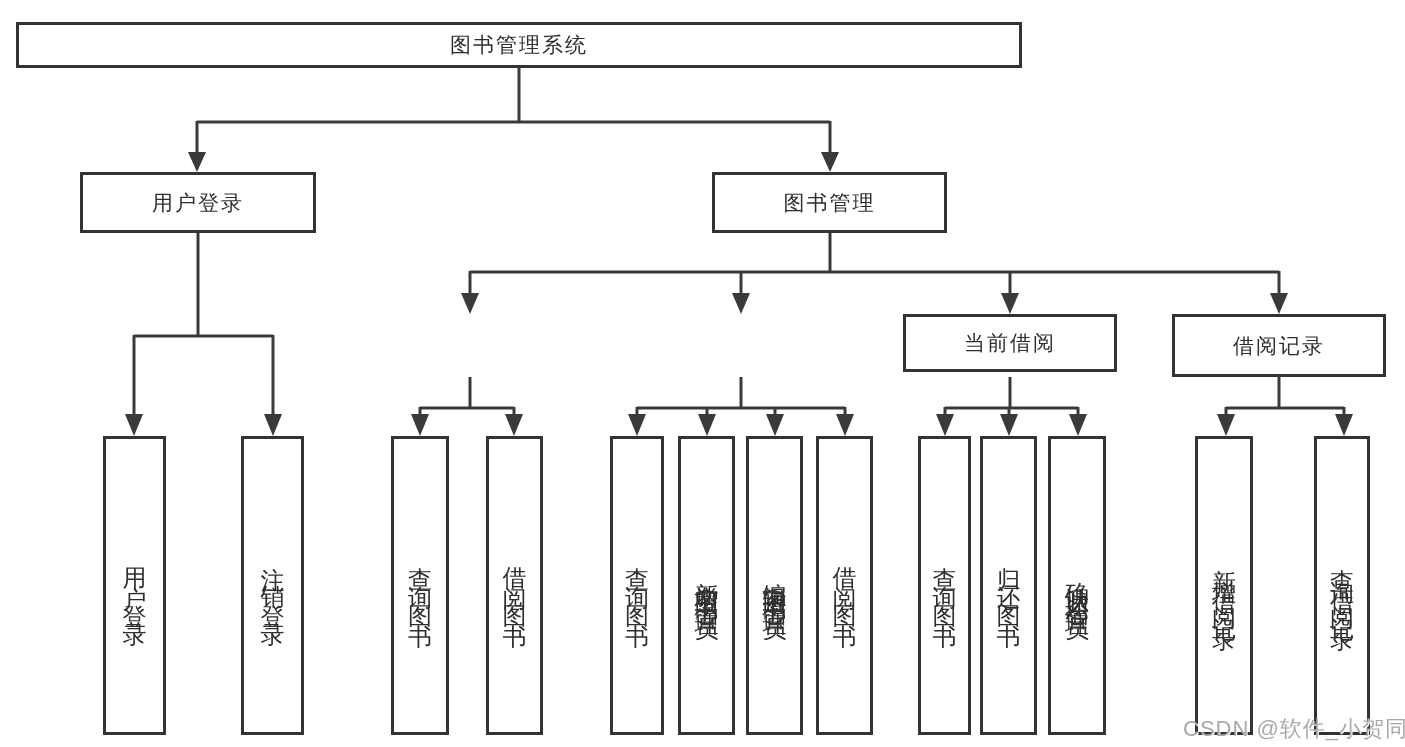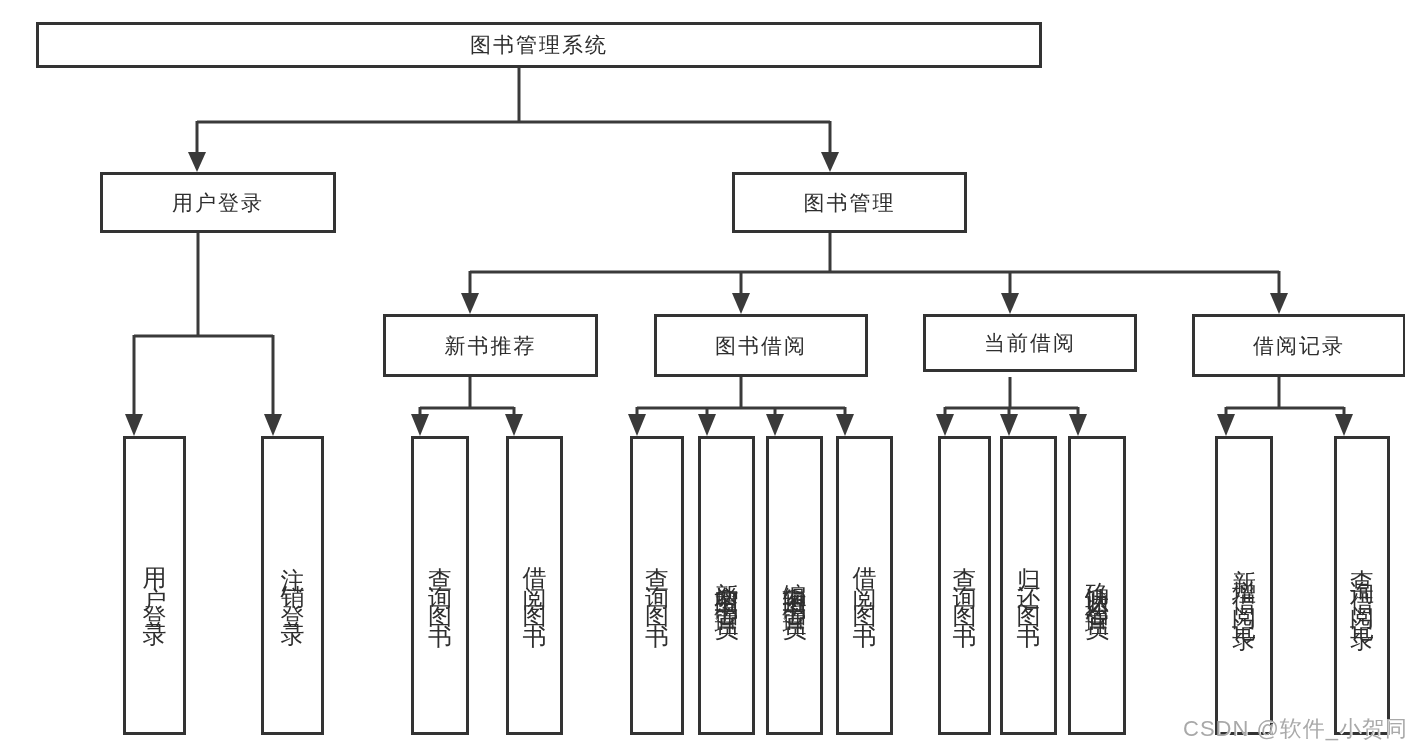--- a/index.html
+++ b/index.html
@@ -20,21 +20,20 @@
   #wires{position:absolute;left:0;top:0;width:1405px;height:747px;}
   #wires line{stroke:var(--line);stroke-width:3;}
   #wires polygon{fill:var(--line);}
   .node{
     position:absolute;
     box-sizing:border-box;
     border:3px solid var(--border);
     background:#fff;
     display:flex;align-items:center;justify-content:center;
     color:var(--text);
-    margin-left:20px;
   }
   .hnode{font-size:21px;letter-spacing:2px;}
   .vnode .vlabel{
     writing-mode:vertical-rl;
     text-orientation:mixed;
     font-size:24px;
     line-height:1;
     color:var(--text);
     white-space:nowrap;
   }
@@ -136,26 +135,20 @@
     <span>图书管理系统</span>
   </div>
 
   <div class="node hnode" style="left:80px;top:172px;width:236px;height:61px;">
     <span>用户登录</span>
   </div>
   <div class="node hnode" style="left:712px;top:172px;width:235px;height:61px;">
     <span>图书管理</span>
   </div>
 
-  <div class="node hnode" style="left:363px;top:314px;width:215px;height:63px;">
-    <span>新书推荐</span>
-  </div>
-  <div class="node hnode" style="left:634px;top:314px;width:214px;height:63px;">
-    <span>图书借阅</span>
-  </div>
   <div class="node hnode" style="left:903px;top:314px;width:214px;height:58px;">
     <span>当前借阅</span>
   </div>
   <div class="node hnode" style="left:1172px;top:314px;width:214px;height:63px;text-align:right;">
     <span>借阅记录</span>
   </div>
 
   <div class="node vnode sp-wide" style="left:103px;top:436px;width:63px;height:299px;">
     <span class="vlabel">用户登录</span>
   </div>

